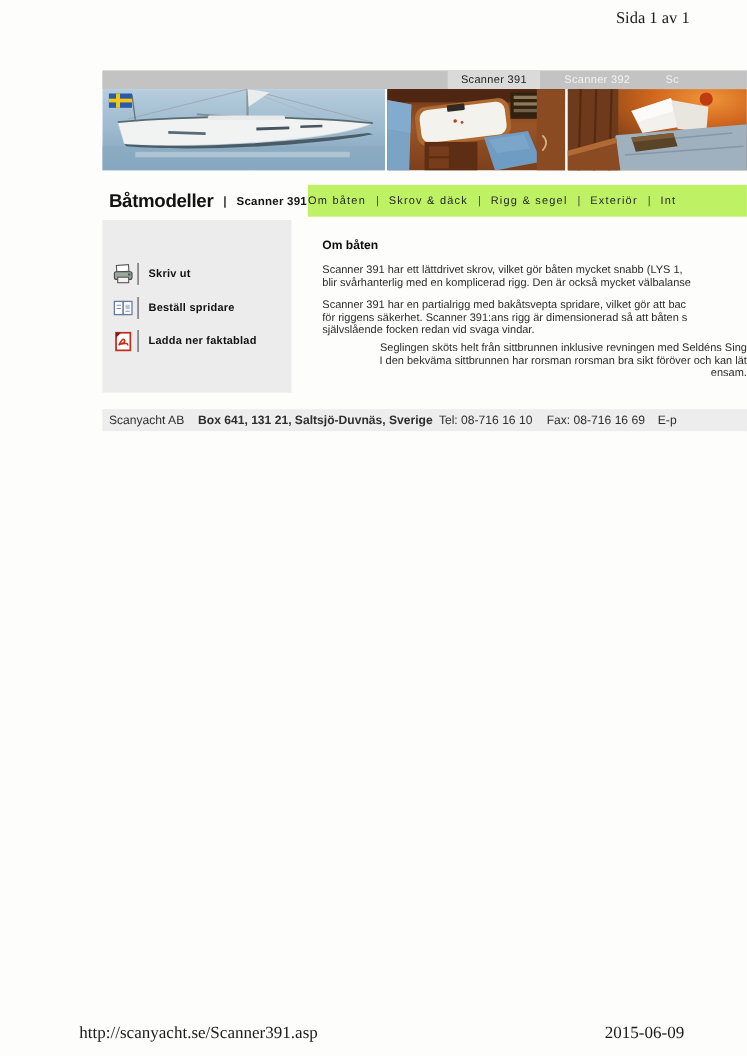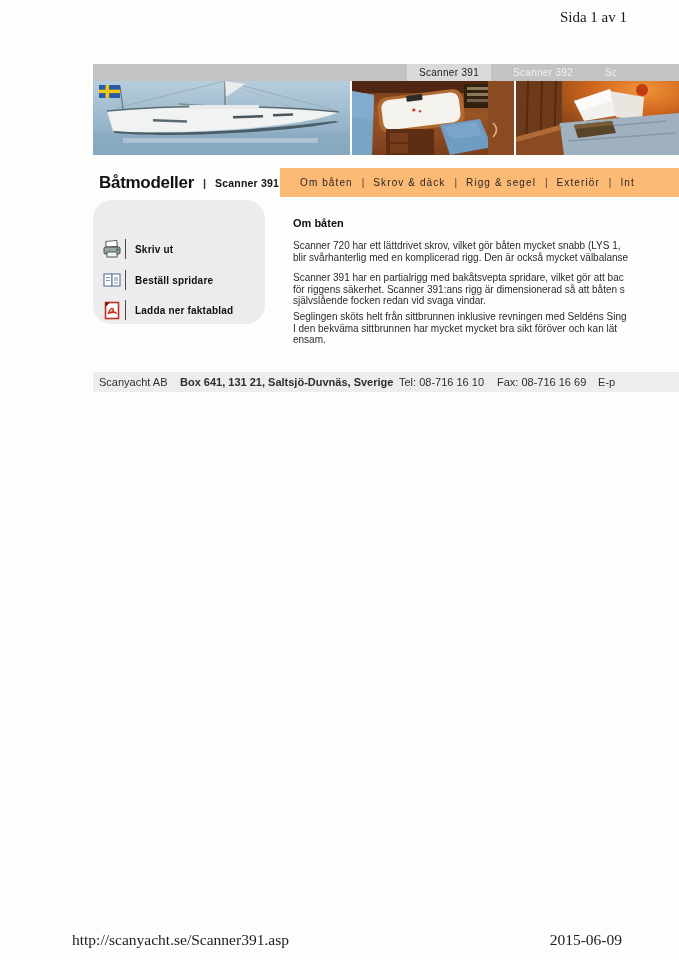--- a/index.html
+++ b/index.html
@@ -25,40 +25,40 @@
   .strip { position:relative; margin-top:0; height:74px; display:flex; }
   .strip svg { display:block; height:74px; }
   .gap { width:2px; background:#fdfdfc; }
 
   
   .crumb { position:absolute; left:99px; top:169px; height:28px; display:flex; align-items:center; white-space:nowrap; }
   .crumb-section { font-weight:bold; font-size:17px; letter-spacing:-0.3px; color:#121212; cursor:pointer; }
   .crumb-divider { margin:0 9px; font-size:11px; font-weight:bold; color:#333; }
   .crumb-current { font-weight:bold; font-size:10.5px; color:#151515; letter-spacing:0.2px; }
 
-  .nav { position:absolute; left:280px; top:168px; width:399px; height:29px; background:#fdba74;
-         line-height:29px; padding-left:20px; white-space:nowrap; overflow:hidden;
+  .nav { position:absolute; left:280px; top:168px; width:399px; height:29px; background:#bef264;
+         line-height:29px; padding-left:0; white-space:nowrap; overflow:hidden;
          font-size:10px; letter-spacing:1.1px; color:#262626; }
   .nav-item { cursor:pointer; }
   .nav-divider { margin:0 9px; letter-spacing:0; color:#444; }
 
   
-  .sidebar { position:absolute; left:93px; top:200px; width:172px; height:124px; background:#ececec;border-radius:19px; }
+  .sidebar { position:absolute; left:93px; top:200px; width:172px; height:157px; background:#ececec; }
   .side-item { position:absolute; left:9px; display:flex; align-items:center; height:22px; cursor:pointer; }
   .si1 { top:38px; } .si2 { top:69px; } .si3 { top:99px; }
   .side-item svg { display:block; }
   .vr { width:1px; height:20px; background:#4a4a4a; margin-left:3px; margin-right:9px; }
   .side-label { font-weight:bold; font-size:10px; color:#101010; letter-spacing:0.2px; }
 
   
   .content { position:absolute; left:293px; top:0; width:386px; height:380px; overflow:hidden; }
   .c-h { position:absolute; top:217px; left:0; font-weight:bold; font-size:11px; color:#0e0e0e; }
   .para { position:absolute; left:0; width:386px; font-size:10px; line-height:11.5px;
           color:#2b2b2b; white-space:nowrap; overflow:hidden; }
-  .pa1 { top:240px; } .pa2 { top:272px; } .pa3 { top:311px; }
+  .pa1 { top:240px; } .pa2 { top:272px; } .pa3 { top:311px;text-align:right; }
 
   
   .sitefooter { position:absolute; left:93px; top:372px; width:586px; height:20px; background:#ededed;
                 font-size:11px; line-height:20px; color:#2e2e2e; overflow:hidden; }
   .sitefooter span { position:absolute; top:0; white-space:nowrap; }
   .f-company { left:6px; }
   .f-address { left:87px;font-weight:bold; }
   .f-tel     { left:306px; }
   .f-fax     { left:404px; }
   .f-email   { left:505px; }
@@ -237,33 +237,33 @@
       </svg>
       <span class="vr"></span>
       <span class="side-label">Ladda ner faktablad</span>
     </div>
   </div>
 
   <div class="content">
     <div class="c-h">Om båten</div>
 
     <div class="para pa1">
-      <div>Scanner 720 har ett lättdrivet skrov, vilket gör båten mycket snabb (LYS 1,</div>
+      <div>Scanner 391 har ett lättdrivet skrov, vilket gör båten mycket snabb (LYS 1,</div>
       <div>blir svårhanterlig med en komplicerad rigg. Den är också mycket välbalanse</div>
     </div>
 
     <div class="para pa2">
       <div>Scanner 391 har en partialrigg med bakåtsvepta spridare, vilket gör att bac</div>
       <div>för riggens säkerhet. Scanner 391:ans rigg är dimensionerad så att båten s</div>
       <div>självslående focken redan vid svaga vindar.</div>
     </div>
 
     <div class="para pa3">
       <div>Seglingen sköts helt från sittbrunnen inklusive revningen med Seldéns Sing</div>
-      <div>I den bekväma sittbrunnen har mycket mycket bra sikt föröver och kan lät</div>
+      <div>I den bekväma sittbrunnen har rorsman rorsman bra sikt föröver och kan lät</div>
       <div>ensam.</div>
     </div>
   </div>
 
   <div class="sitefooter">
     <span class="f-company">Scanyacht AB</span>
     <span class="f-address">Box 641, 131 21, Saltsjö-Duvnäs, Sverige</span>
     <span class="f-tel">Tel: 08-716 16 10</span>
     <span class="f-fax">Fax: 08-716 16 69</span>
     <span class="f-email">E-p</span>

